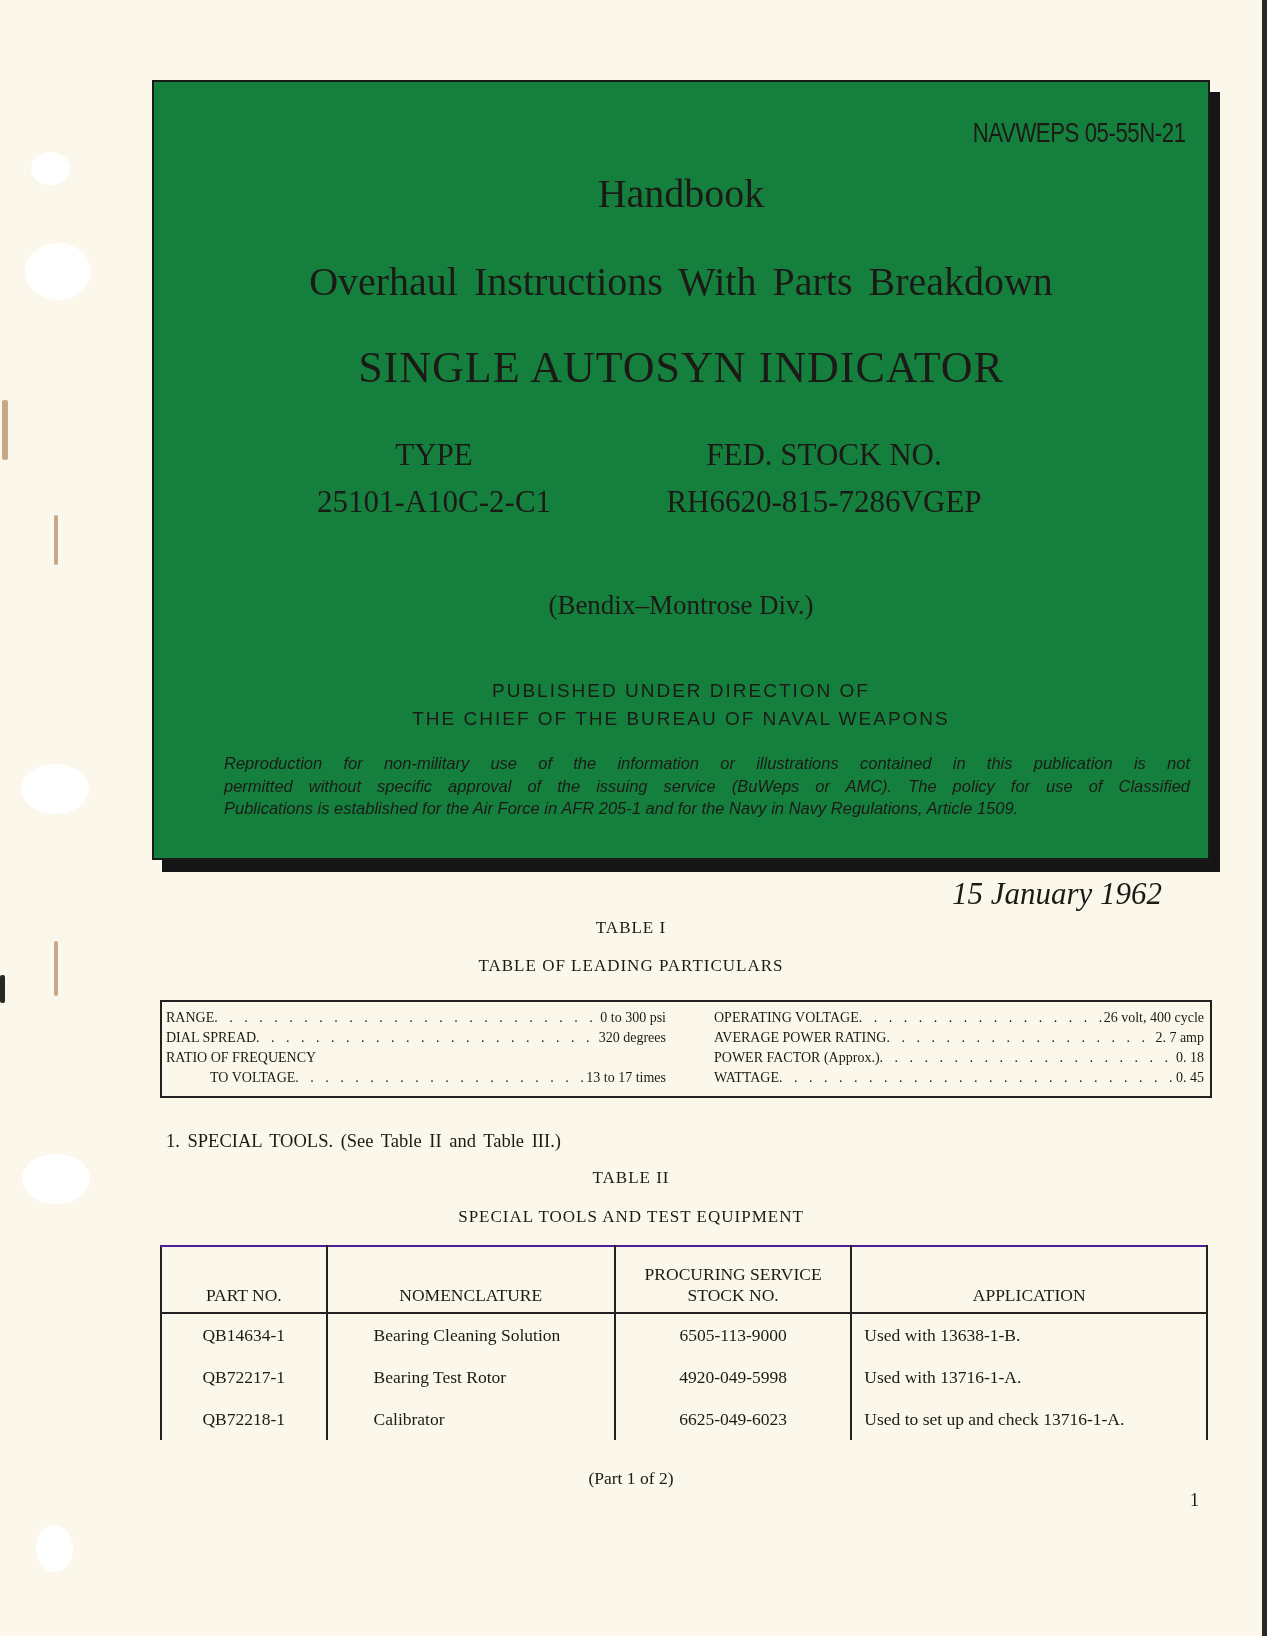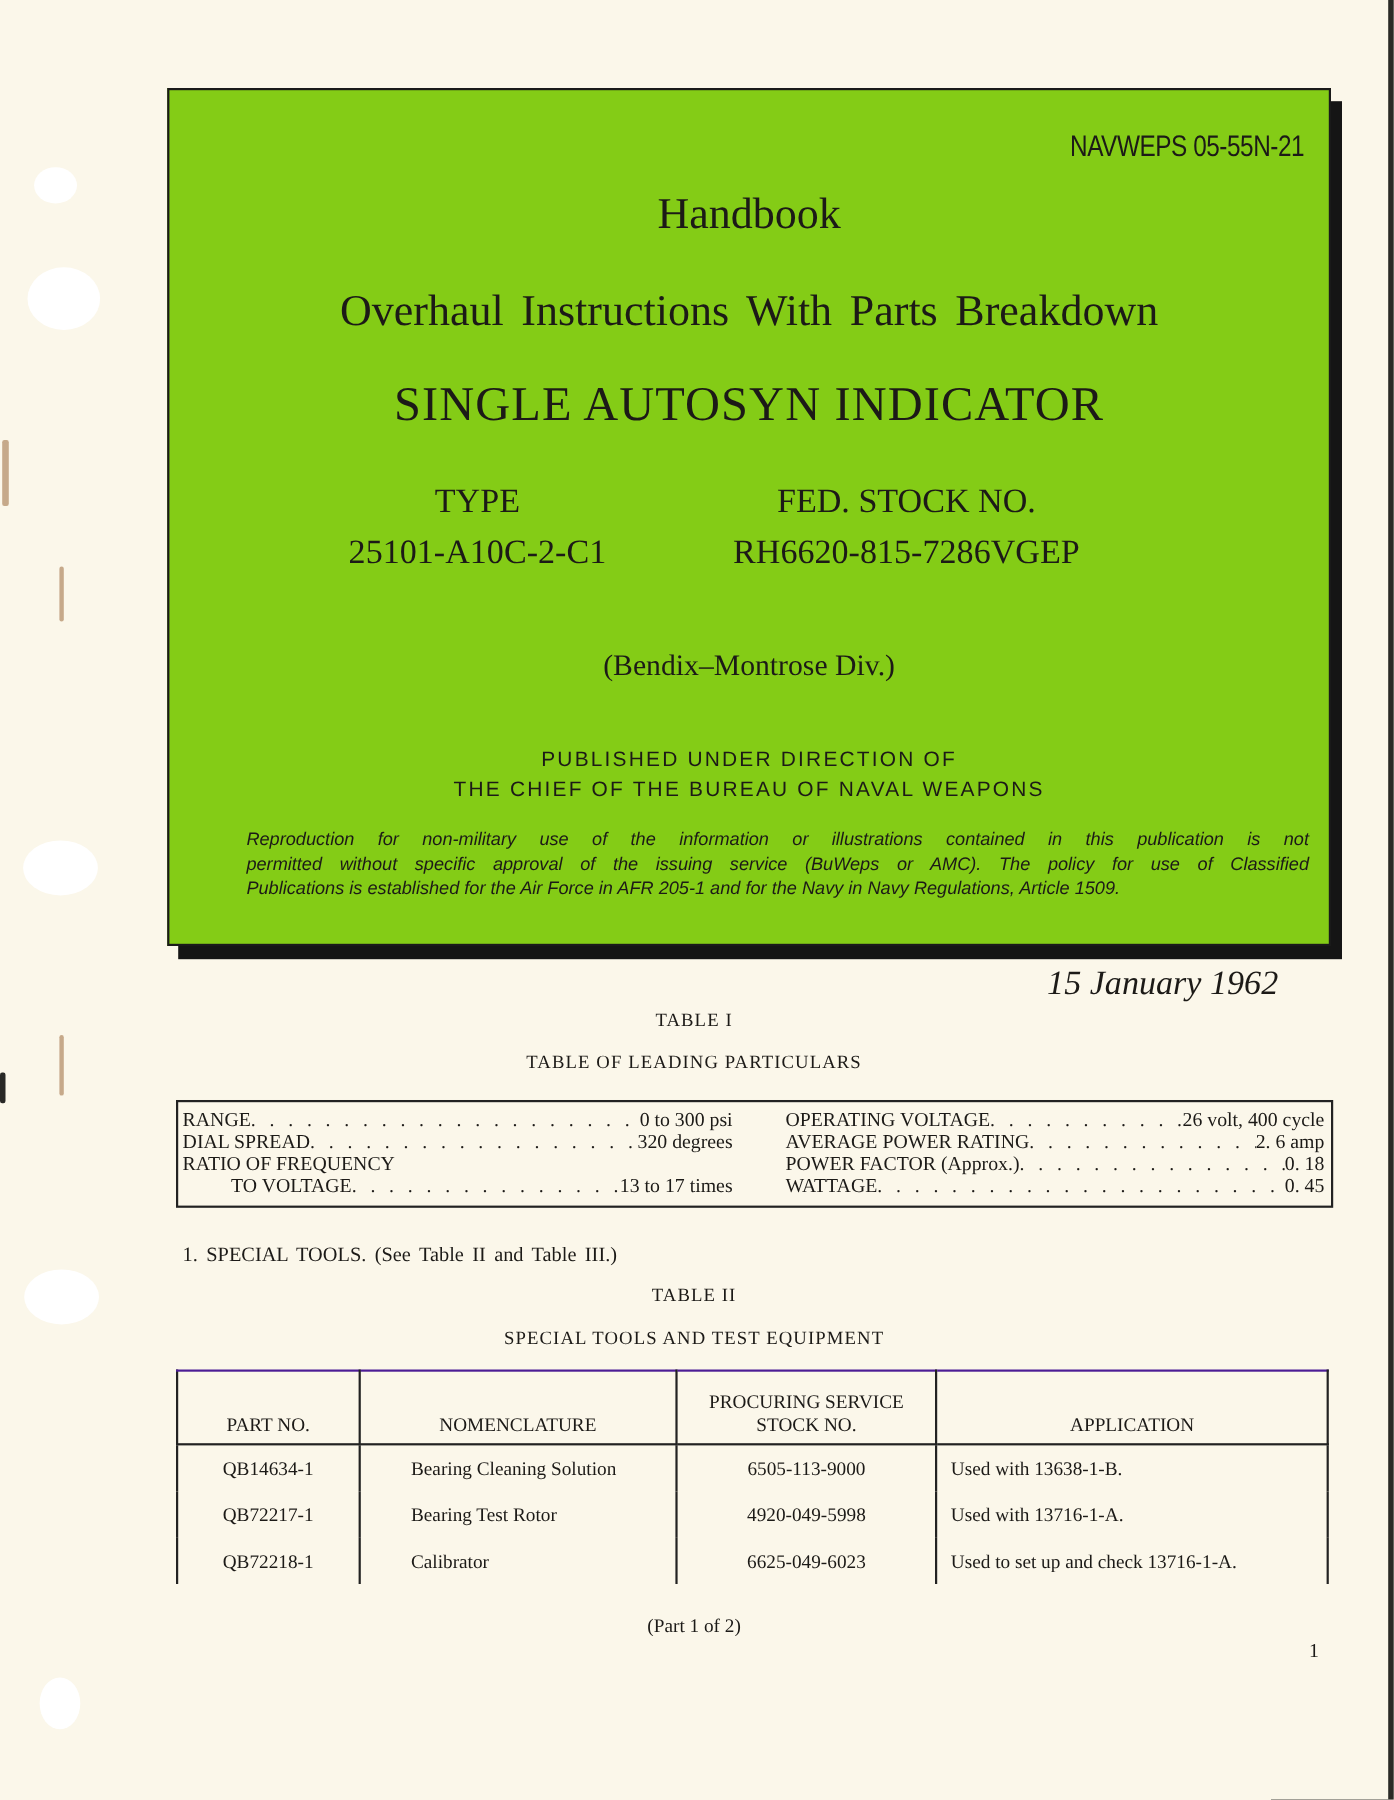--- a/index.html
+++ b/index.html
@@ -20,21 +20,21 @@
   }
   .stain {
     position: absolute; background: #9a6a3a; opacity: .55; border-radius: 2px;
   }
   
   .title-box {
     position: absolute; left: 152px; top: 80px;
     width: 1054px; height: 776px;
     border: 2px solid #1a1a1a;
     box-shadow: 10px 12px 0 #151515;
-    background: #84cc16;
+    background: #15803d;
   }
   .doc-number {
     position: absolute; right: 22px; top: 36px;
     font-family: "Liberation Sans", "DejaVu Sans", sans-serif;
     font-size: 27px; letter-spacing: -0.5px; transform: scaleX(0.82); transform-origin: right center;
   }
   .center { position: absolute; left: 0; right: 0; text-align: center; }
   .handbook { top: 88px; font-size: 40px; }
   .subtitle { top: 176px; font-size: 40px; word-spacing: 6px; }
   .main-title { top: 260px; font-size: 44px; letter-spacing: 1px; }
@@ -59,21 +59,21 @@
   .legal span { display: block; }
   .date {
     position: absolute; right: 100px; top: 876px;
     font-size: 31px; font-style: italic;
   }
   .tbl-caption { position: absolute; left: 0; width: 1262px; text-align: center; font-size: 17px; letter-spacing: 1px; }
   
   .table1 {
     position: absolute; left: 160px; top: 1000px; width: 1048px; height: 94px;
     border: 2px solid #222;
-    font-size: 18px; line-height: 20px;
+    font-size: 14px; line-height: 20px;
   }
   .t1-col { position: absolute; top: 6px; }
   .t1-left { left: 4px; width: 500px; }
   .t1-right { left: 552px; width: 490px; }
   .t1-row { display: flex; white-space: nowrap; overflow: hidden; }
   .t1-row .lbl { flex: 0 0 auto; }
   .t1-row .dots { flex: 1 1 auto; overflow: hidden; letter-spacing: 4px; }
   .t1-row .val { flex: 0 0 auto; text-align: center; }
   .t1-row.indent .lbl { padding-left: 44px; }
   .section-heading {
@@ -164,21 +164,21 @@
     </div>
     <div class="t1-col t1-right">
       <div class="t1-row">
         <span class="lbl">OPERATING VOLTAGE</span>
         <span class="dots">. . . . . . . . . . . . . . . . . . . . . . . . . . . . . . . . . . . . . . .</span>
         <span class="val">26 volt, 400 cycle</span>
       </div>
       <div class="t1-row">
         <span class="lbl">AVERAGE POWER RATING</span>
         <span class="dots">. . . . . . . . . . . . . . . . . . . . . . . . . . . . . . . . . . . . . . .</span>
-        <span class="val">2. 6 amp</span>
+        <span class="val">2. 7 amp</span>
       </div>
       <div class="t1-row">
         <span class="lbl">POWER FACTOR (Approx.)</span>
         <span class="dots">. . . . . . . . . . . . . . . . . . . . . . . . . . . . . . . . . . . . . . .</span>
         <span class="val">0. 18</span>
       </div>
       <div class="t1-row">
         <span class="lbl">WATTAGE</span>
         <span class="dots">. . . . . . . . . . . . . . . . . . . . . . . . . . . . . . . . . . . . . . .</span>
         <span class="val">0. 45</span>

